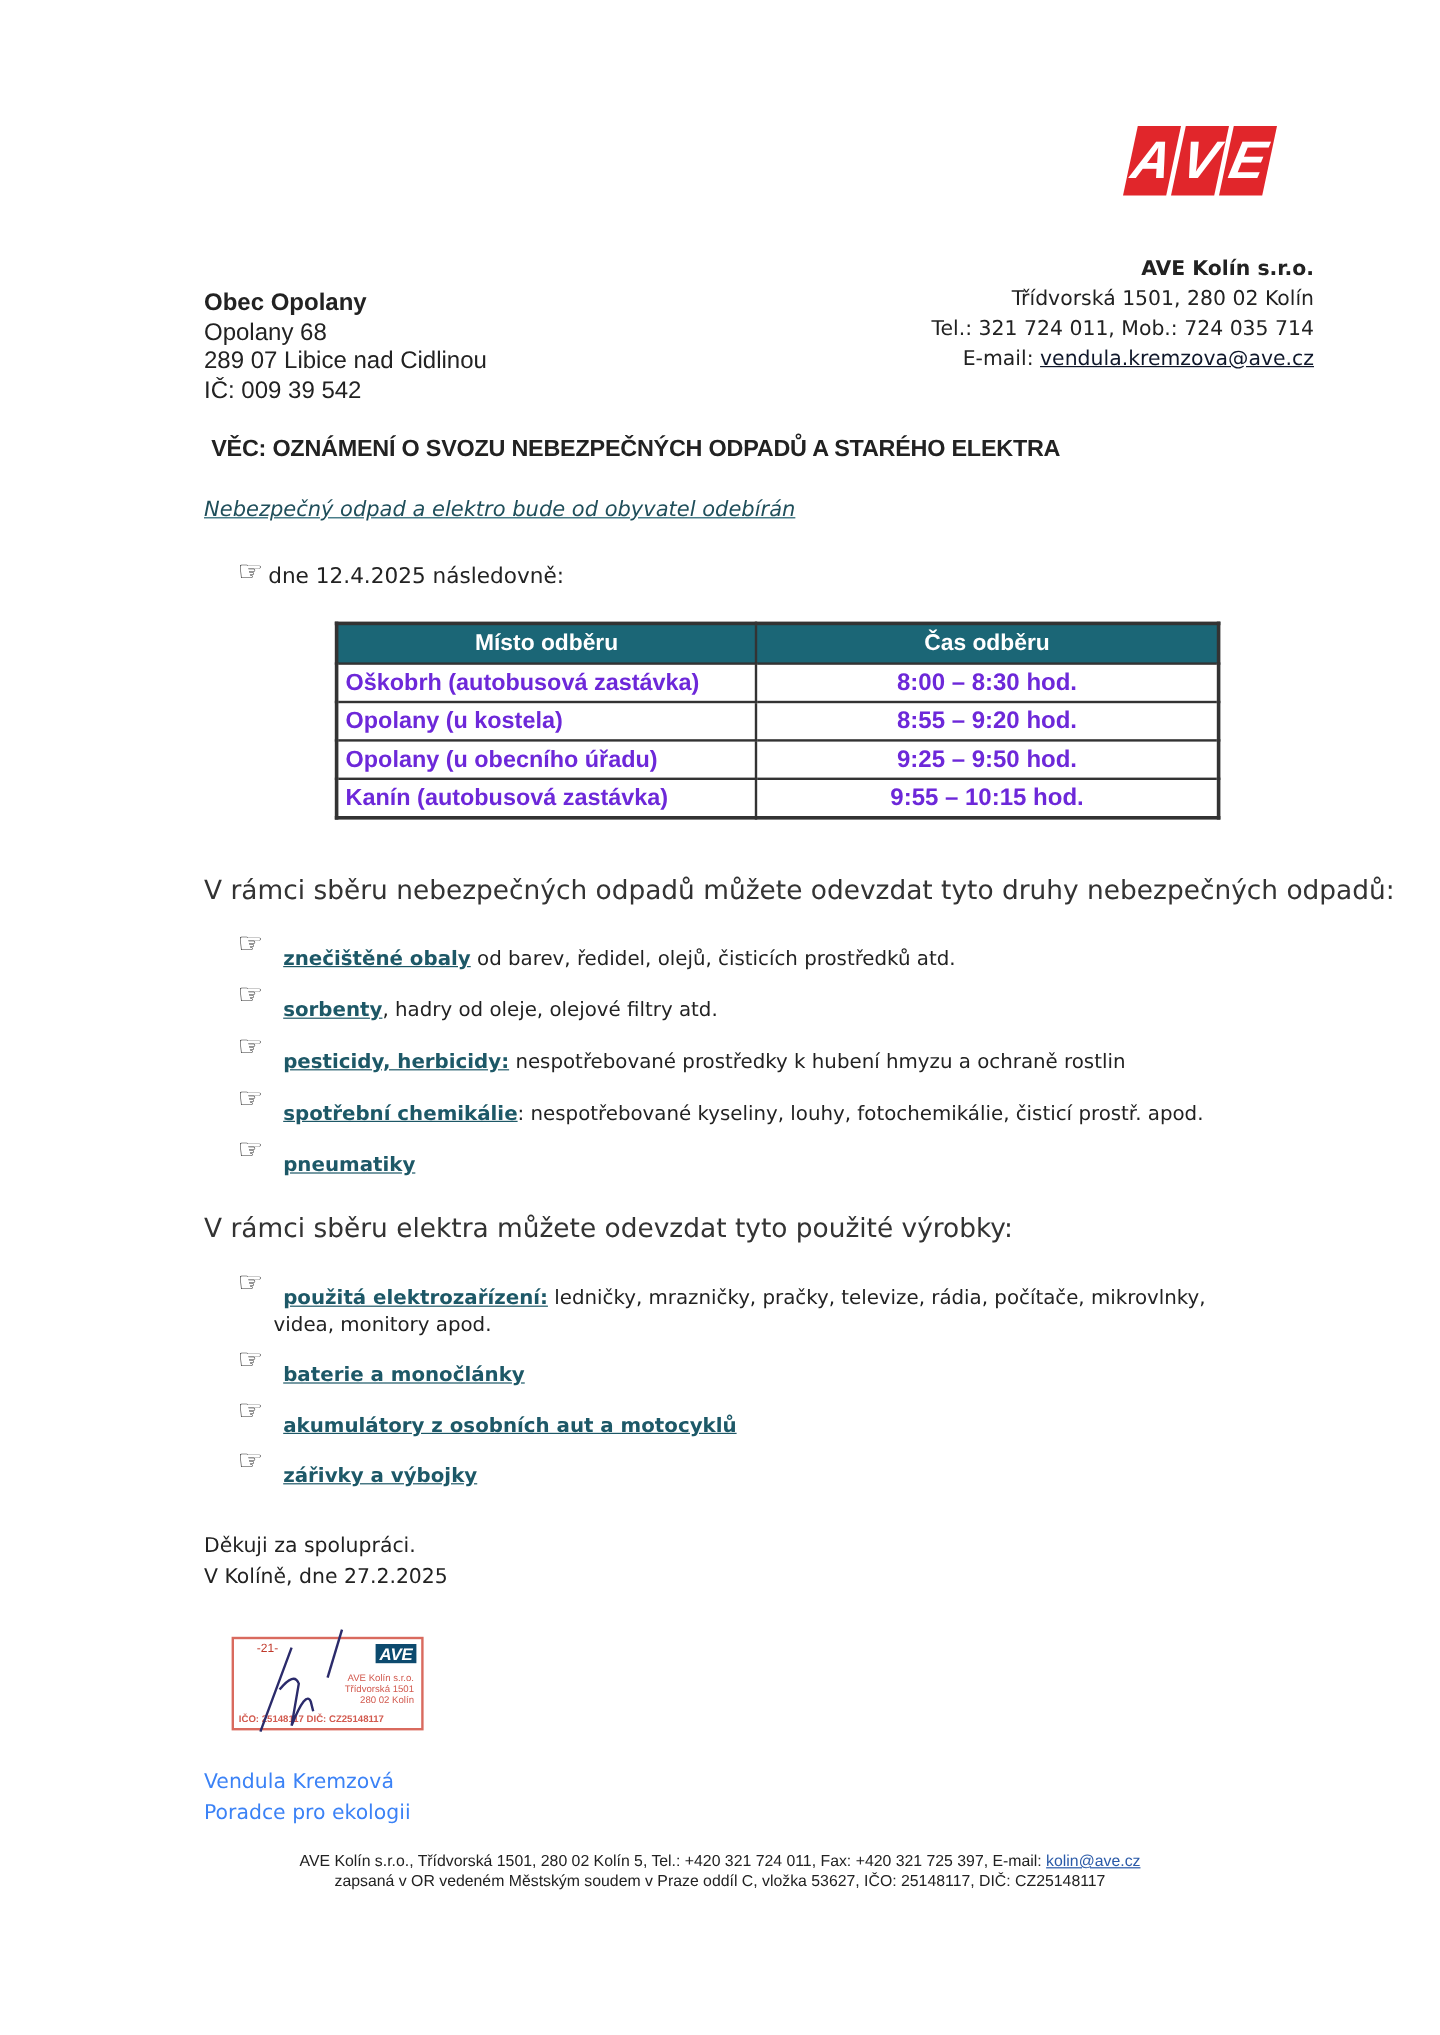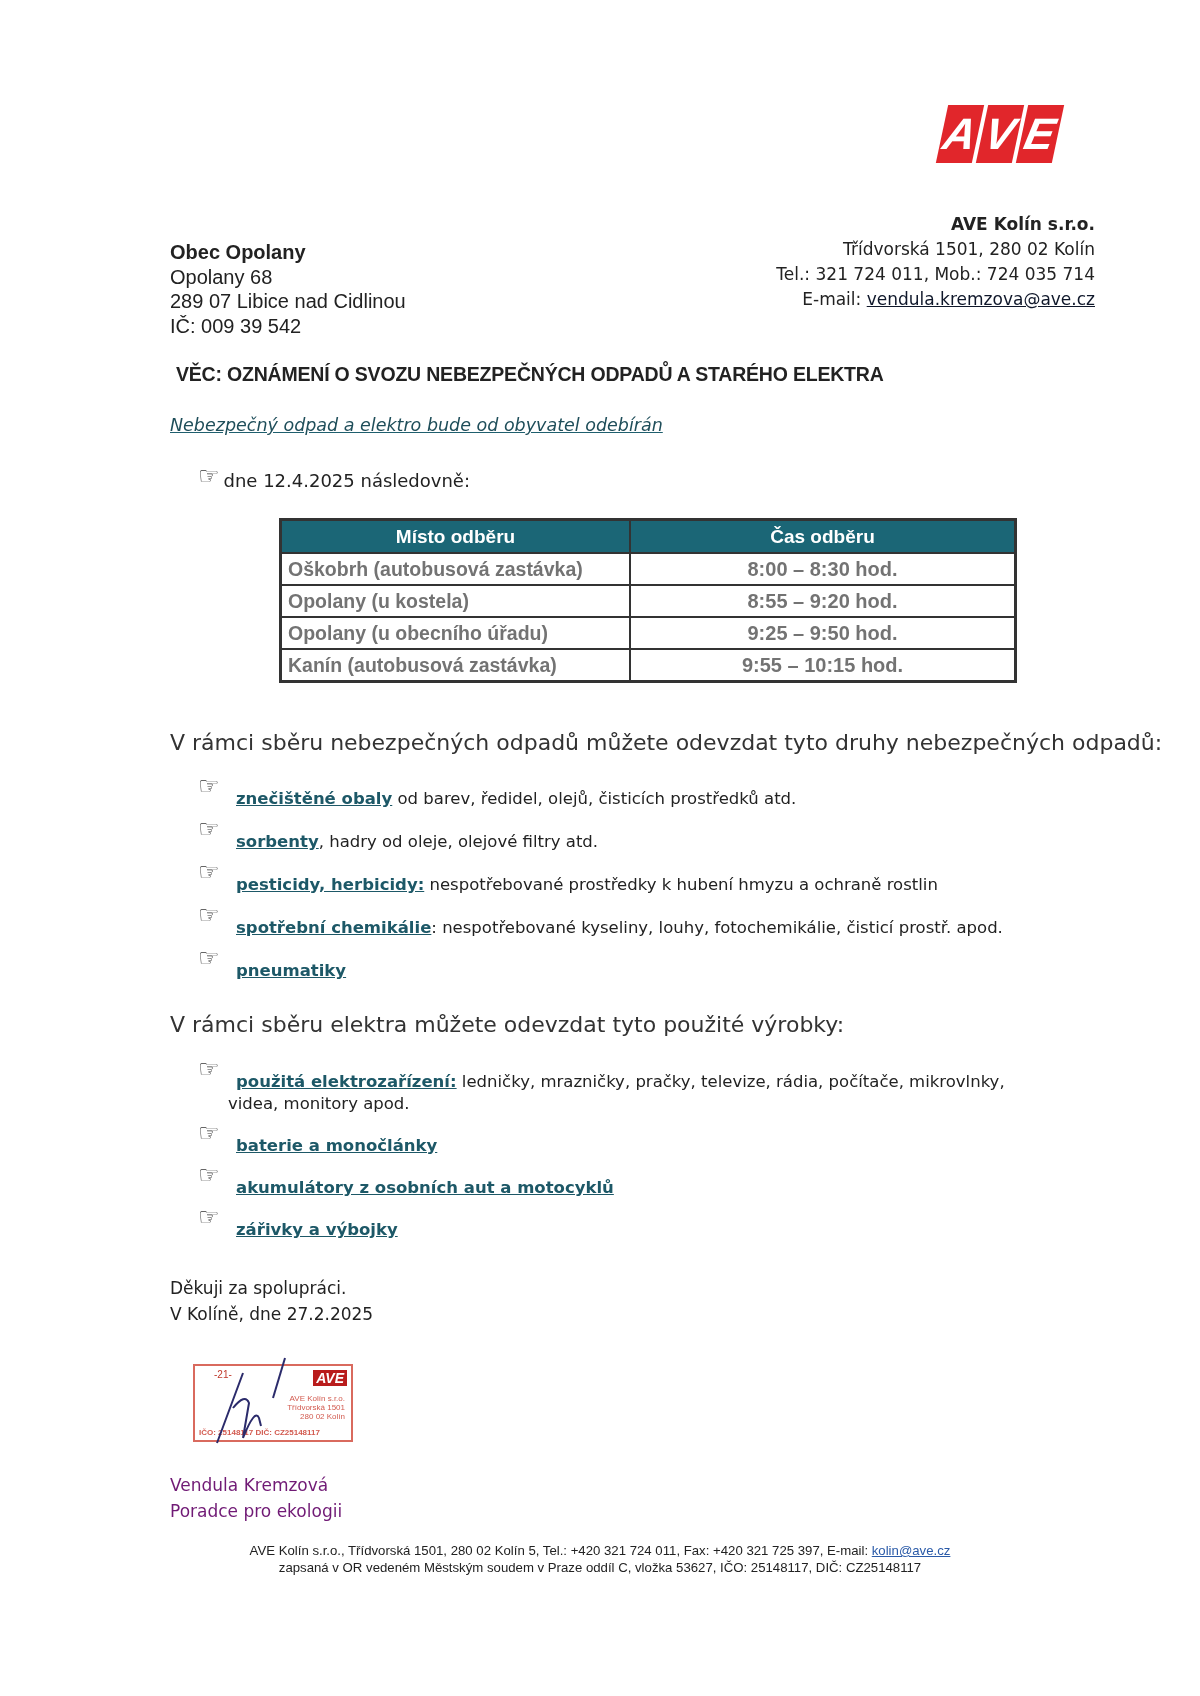--- a/index.html
+++ b/index.html
@@ -33,21 +33,21 @@
           margin-top: -6px; margin-right: 4px; font-family: "DejaVu Sans", sans-serif; }
 
   .date-line { left: 198px; top: 470px; font-family: "DejaVu Sans", sans-serif; font-size: 18px; color: #222; }
 
   
   table.sched { position: absolute; left: 279px; top: 518px; width: 738px;
                 border-collapse: collapse; border: 3px solid #333; }
   table.sched th { background: #1b6676; color: #fff; font-size: 19px; font-weight: bold;
                    height: 31px; padding: 0; border: 2px solid #333; }
   table.sched td { border: 2px solid #333; height: 30px; padding: 0 6px; font-size: 19.5px;
-                   color: #737373; margin-left: 16px; }
+                   color: #6d28d9; margin-left: 16px; }
   table.sched td.place { width: 335px; font-weight: bold; }
   table.sched td.time { text-align: center; font-weight: 900; font-size: 20px; }
 
   .section { left: 170px; font-family: "DejaVu Sans", sans-serif; font-size: 22px; color: #333; }
   .sec1 { top: 730px; }
   .sec2 { top: 1012px; }
 
   ul.items { position: absolute; left: 198px; margin: 0; padding: 0; list-style: none;
              font-family: "DejaVu Sans", sans-serif; font-size: 16.5px; color: #222; width: 820px; }
   ul.items li { position: relative; padding-left: 38px; line-height: 22px; }
@@ -59,26 +59,26 @@
   .list1 li { height: 43px; }
   .list2 { top: 1071px; }
   .list2 li { margin-bottom: 20px; }
 
   .closing { left: 170px; top: 1275px; font-family: "DejaVu Sans", sans-serif; font-size: 17px; line-height: 26px; color: #222; }
 
   
   .stamp { left: 193px; top: 1364px; width: 156px; height: 74px; border: 2px solid #d96a5e; }
   .stamp .num { position: absolute; left: 4px; top: 3px; font-size: 10px; color: #c0392b; font-weight: normal; margin-left: 15px; }
   .stamp .mini { position: absolute; right: 4px; top: 4px; font-size: 14px; font-weight: bold; font-style: italic;
-                 color: #fff; background: #b91c1c; padding: 0 3px; }
+                 color: #fff; background: #0c4a6e; padding: 0 3px; }
   .stamp .addr { position: absolute; right: 6px; top: 28px; font-size: 8px; line-height: 9px; text-align: right; color: #d25a4f; }
   .stamp .ids { position: absolute; left: 4px; bottom: 3px; font-size: 8px; color: #d25a4f; font-weight: bold; }
   .stamp svg { position: absolute; left: 20px; top: -18px; }
 
-  .signer { left: 170px; top: 1472px; font-family: "DejaVu Sans", sans-serif; font-size: 17px; line-height: 26px; color: #701a75; }
+  .signer { left: 170px; top: 1472px; font-family: "DejaVu Sans", sans-serif; font-size: 17px; line-height: 26px; color: #3b82f6; }
 
   .footer { left: 0; width: 1200px; top: 1542px; text-align: center; font-size: 13.2px; line-height: 17px; color: #222; }
   .footer a { color: #2a5aa8; text-decoration: underline; }
 </style>
 </head>
 <body>
 
 <div class="abs logo">
   <div class="box" style="left:0">A</div>
   <div class="box" style="left:40px">V</div>

